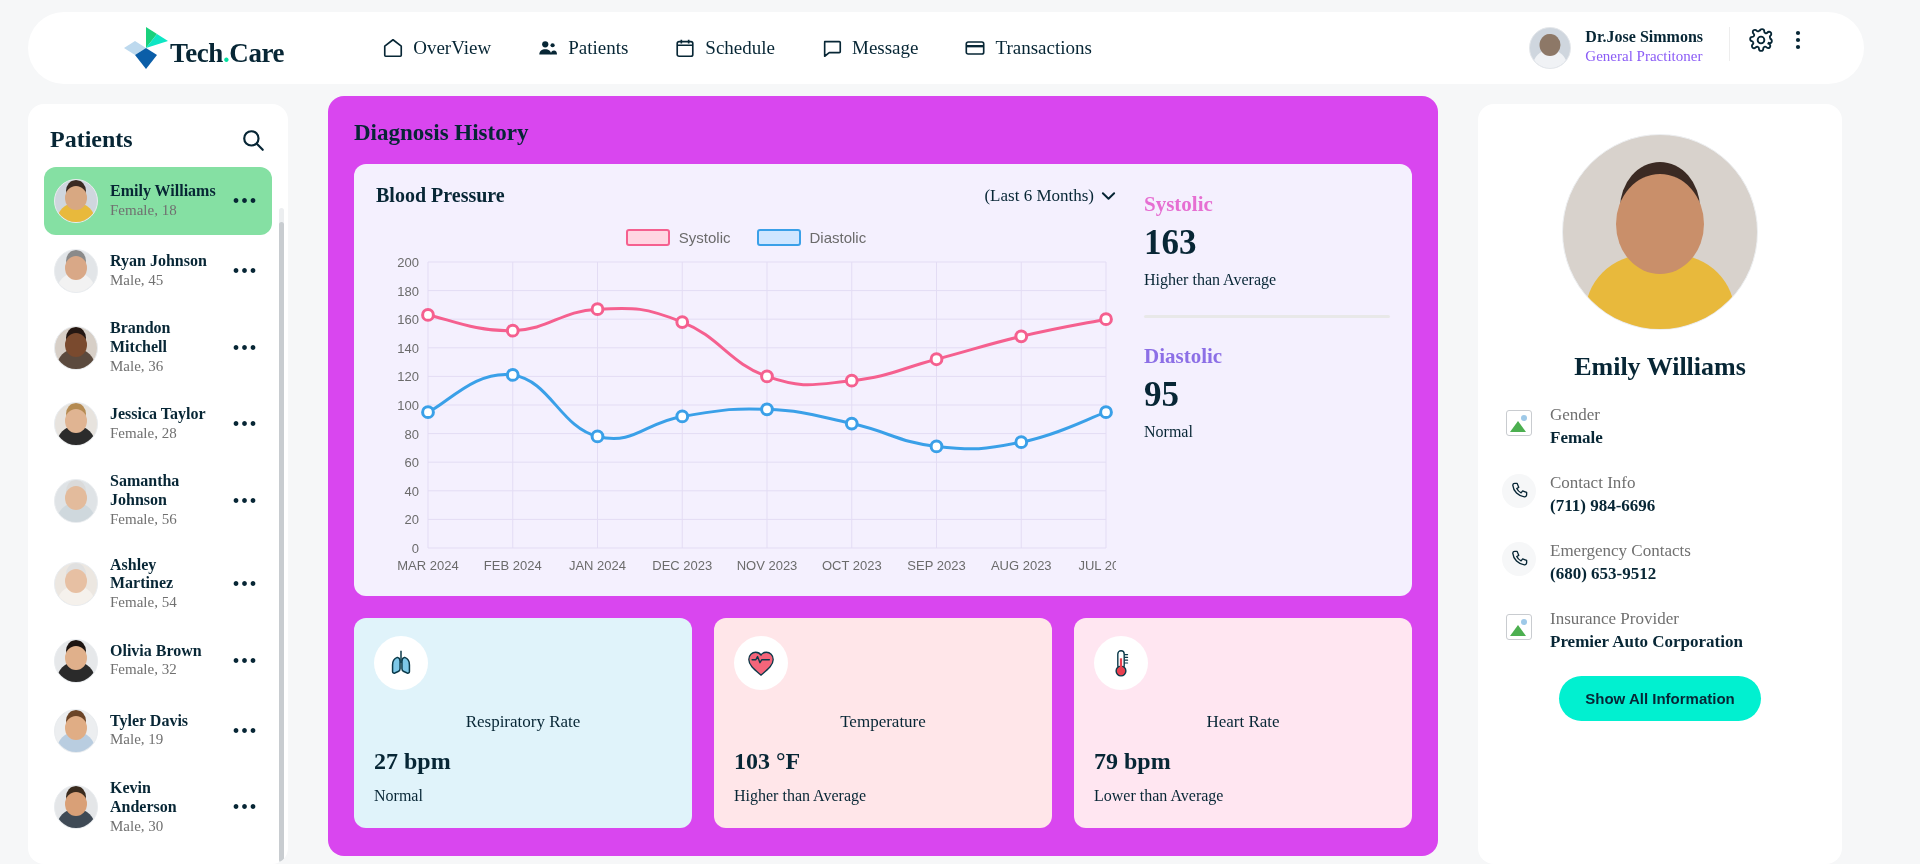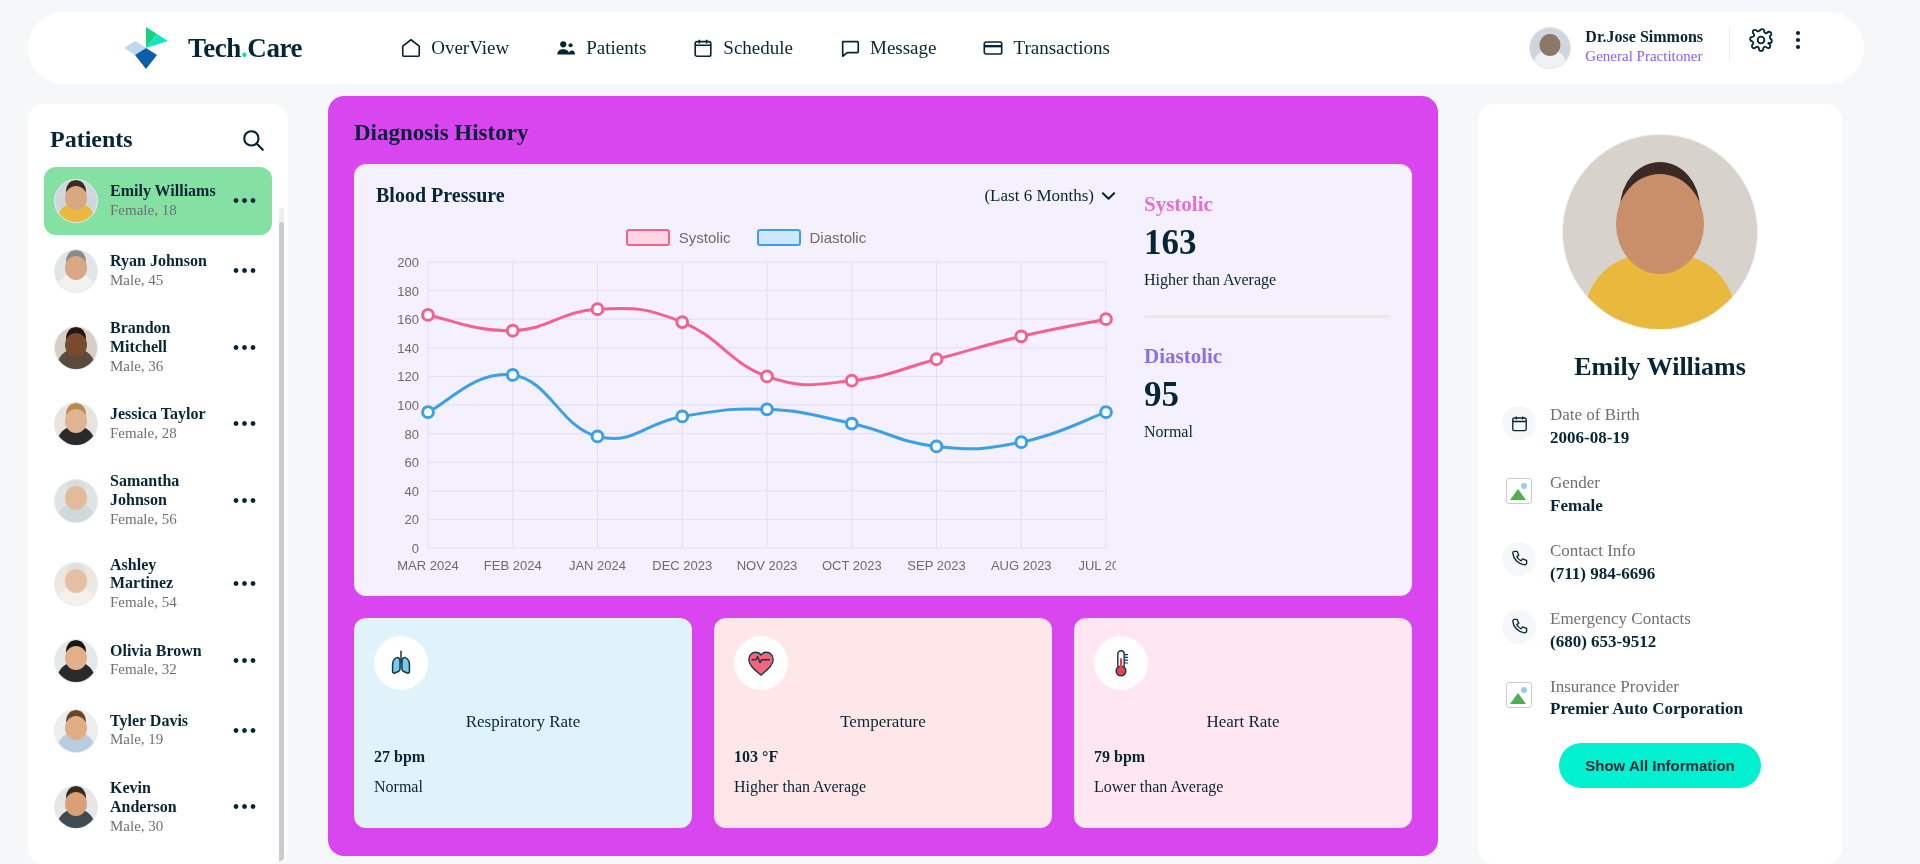--- a/index.html
+++ b/index.html
@@ -11,21 +11,21 @@
   }
   .app { position: relative; width: 1920px; height: 864px; }
 
   
   .header {
     position: absolute; left: 28px; top: 12px;
     width: 1836px; height: 72px;
     background: #fff; border-radius: 40px;
     display: flex; align-items: center;
   }
-  .logo-wrap { display: flex; align-items: center; gap: 20px; margin-left: 96px; }
+  .logo-wrap { display: flex; align-items: flex-end; gap: 2px; margin-left: 96px; }
   .logo-mark { width: 44px; height: 42px; position: relative; }
   .logo-text { font-size: 27px; font-weight: bold; color: #072635; letter-spacing: -0.4px; }
   .logo-dot { color: #00e0a1; }
 
   .nav { display: flex; align-items: center; gap: 38px; margin-left: 94px; }
   .nav-item { display: flex; align-items: flex-end; gap: 9px; cursor: pointer; padding: 6px 4px; }
   .nav-label { font-size: 19px; color: #072635; white-space: nowrap; }
   .nav-ico { width: 22px; height: 22px; display: block; }
 
   .profile { display: flex; align-items: flex-start; margin-left: auto; margin-right: 56px; gap: 14px; }
@@ -131,21 +131,21 @@
   .vitals { display: flex; gap: 22px; margin-top: 22px; }
   .vital-card { flex: 1; border-radius: 12px; padding: 18px 20px; height: 210px; }
   .v-resp { background: #e0f3fa; }
   .v-temp { background: #ffe6e9; }
   .v-heart { background: #ffe6f1; }
   .v-ico-wrap {
     width: 54px; height: 54px; border-radius: 50%; background: #fff;
     display: flex; align-items: center; justify-content: center; margin-bottom: 22px;
   }
   .v-title { font-size: 17px; color: #072635; margin-bottom: 16px; text-align: center; }
-  .v-value { font-size: 16px; font-weight: bold; color: #072635; margin-bottom: 12px; }
+  .v-value { font-size: 24px; font-weight: bold; color: #072635; margin-bottom: 12px; }
   .v-note { font-size: 16px; color: #072635; }
 
   
   .rpanel {
     position: absolute; left: 1478px; top: 104px;
     width: 364px; height: 760px;
     background: #fff; border-radius: 16px; padding: 26px 24px; overflow: hidden;
   }
   .big-avatar {
     width: 196px; height: 196px; border-radius: 50%; margin: 4px auto 0 auto;
@@ -516,32 +516,20 @@
         <div class="v-note">Lower than Average</div>
       </div>
     </div>
   </div>
 
   <div class="rpanel">
     <div class="big-avatar"></div>
     <div class="rp-name">Emily Williams</div>
     <div id="info-fields">
         <div class="info-row">
-          <span class="info-ico">
-            <svg width="19" height="19" viewBox="0 0 24 24" fill="none" stroke="#072635" stroke-width="1.7">
-              <rect x="3.5" y="5" width="17" height="16" rx="2"></rect>
-              <path d="M3.5 9.5h17M8 3v4M16 3v4"></path>
-            </svg>
-          </span>
-          <span>
-            <span class="info-label" style="display:block">Date of Birth</span>
-            <span class="info-value" style="display:block">2006-08-19</span>
-          </span>
-        </div>
-        <div class="info-row">
           <span class="info-ico broken">
             <span class="broken-img"></span>
           </span>
           <span>
             <span class="info-label" style="display:block">Gender</span>
             <span class="info-value" style="display:block">Female</span>
           </span>
         </div>
         <div class="info-row">
           <span class="info-ico">

